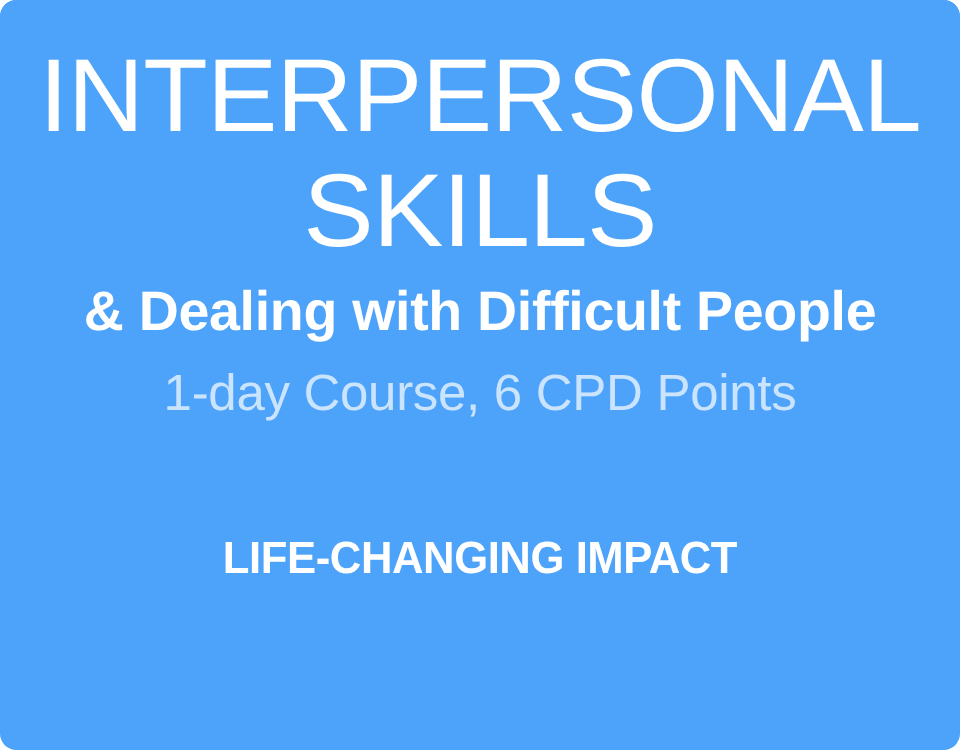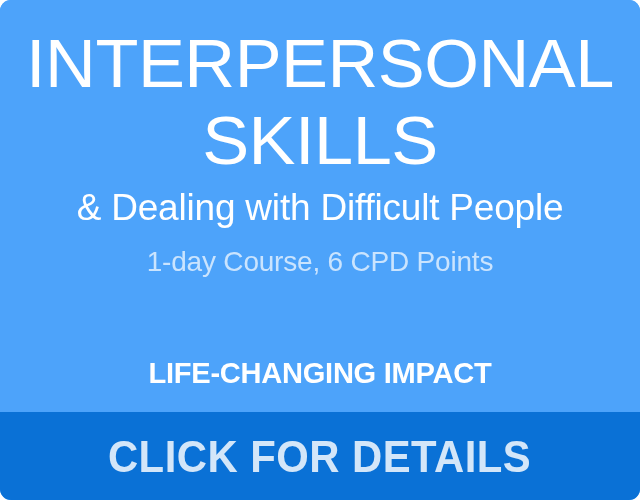--- a/index.html
+++ b/index.html
@@ -60,35 +60,35 @@
     top: 106px;
   }
 
   .subhead {
     position: absolute;
     left: 0;
     top: 186px;
     width: 100%;
     color: #ffffff;
     font-family: "Liberation Sans", sans-serif;
-    font-weight: 400;
+    font-weight: 700;
     font-size: 37px;
     line-height: 44px;
     letter-spacing: -0.2px;
     white-space: nowrap;
   }
 
   .detail-line {
     position: absolute;
     left: 0;
     width: 100%;
     color: rgba(255, 255, 255, 0.70);
     font-family: "Liberation Sans", sans-serif;
     font-weight: 300;
-    font-size: 28px;
+    font-size: 34px;
     line-height: 40px;
     letter-spacing: -0.2px;
     white-space: nowrap;
   }
 
   .detail-line.line-a { top: 242px; }
   .detail-line.line-b { top: 297px; }
 
   .impact {
     position: absolute;
@@ -149,17 +149,14 @@
 
     <div class="subhead">&amp; Dealing with Difficult People</div>
 
     <div class="detail-line line-a">1-day Course, 6 CPD Points</div>
 
 
     <div class="impact">LIFE-CHANGING IMPACT</div>
 
   </div>
 
-  <div class="cta-bar">
-    <span class="cta-label">CLICK FOR DETAILS</span>
-  </div>
 
 </div>
 
 </body></html>

